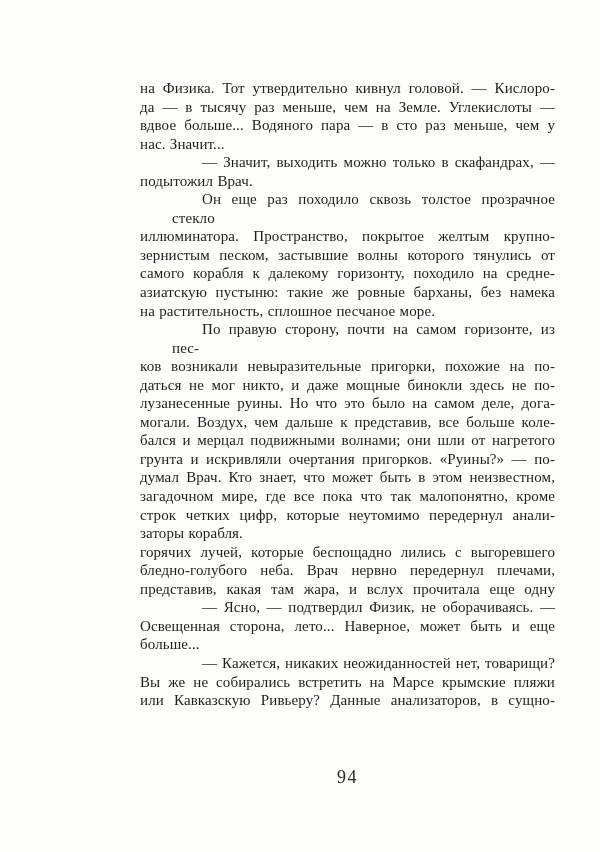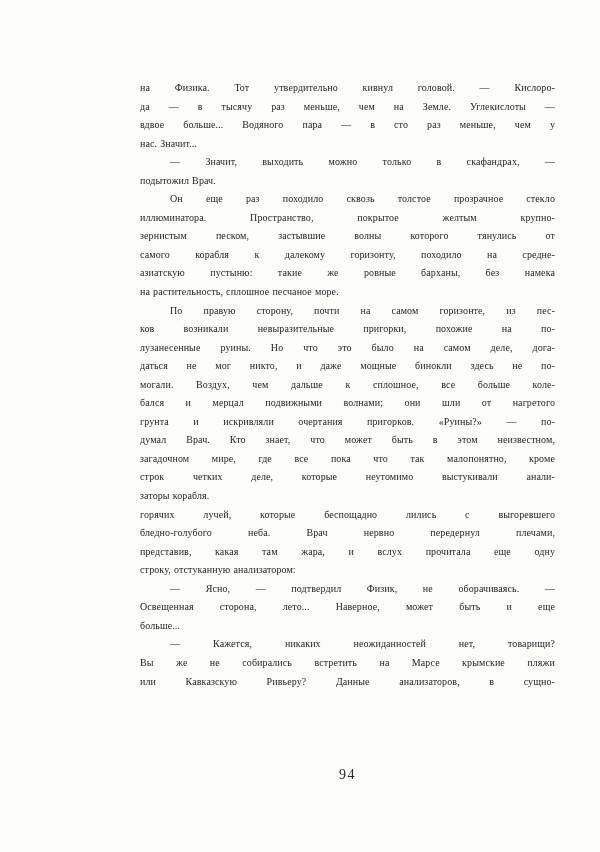--- a/index.html
+++ b/index.html
@@ -20,40 +20,41 @@
     position: absolute;
     left: 140px;
     top: 79px;
     width: 415px;
   }
   .paragraph {
     margin: 0;
     padding: 0;
   }
   .line {
-    font-size: 10px;
+    font-size: 15px;
     line-height: 18.55px;
     text-align: justify;
     text-align-last: justify;
     letter-spacing: 0.1px;
     word-spacing: 0.5px;
   }
   .line.end {
     text-align-last: left;
   }
   .line.indent {
     text-indent: 30px;
+    margin-left: 32px;
   }
   .page-number {
     position: absolute;
     left: 140px;
     top: 767px;
     width: 415px;
     text-align: center;
-    font-size: 14px;
+    font-size: 18px;
     letter-spacing: 1.5px;
     color: #2a2a2a;
   }
 </style>
 </head>
 <body>
 
 <div class="page">
   <div class="text-block">
       <div class="paragraph">
@@ -70,35 +71,34 @@
         <div class="line indent">Он еще раз походило сквозь толстое прозрачное стекло</div>
         <div class="line">иллюминатора. Пространство, покрытое желтым крупно-</div>
         <div class="line">зернистым песком, застывшие волны которого тянулись от</div>
         <div class="line">самого корабля к далекому горизонту, походило на средне-</div>
         <div class="line">азиатскую пустыню: такие же ровные барханы, без намека</div>
         <div class="line end">на растительность, сплошное песчаное море.</div>
       </div>
       <div class="paragraph">
         <div class="line indent">По правую сторону, почти на самом горизонте, из пес-</div>
         <div class="line">ков возникали невыразительные пригорки, похожие на по-</div>
+        <div class="line">даться не мог никто, и даже мощные бинокли здесь не по-</div>
         <div class="line">лузанесенные руины. Но что это было на самом деле, дога-</div>
-        <div class="line">даться не мог никто, и даже мощные бинокли здесь не по-</div>
-        <div class="line">могали. Воздух, чем дальше к сплошное, все больше коле-</div>
+        <div class="line">могали. Воздух, чем дальше к представив, все больше коле-</div>
         <div class="line">бался и мерцал подвижными волнами; они шли от нагретого</div>
         <div class="line">грунта и искривляли очертания пригорков. «Руины?» — по-</div>
         <div class="line">думал Врач. Кто знает, что может быть в этом неизвестном,</div>
         <div class="line">загадочном мире, где все пока что так малопонятно, кроме</div>
-        <div class="line">строк четких деле, которые неутомимо выстукивали анали-</div>
+        <div class="line">строк четких цифр, которые неутомимо передернул анали-</div>
         <div class="line end">заторы корабля.</div>
       </div>
       <div class="paragraph">
         <div class="line">горячих лучей, которые беспощадно лились с выгоревшего</div>
         <div class="line">бледно-голубого неба. Врач нервно передернул плечами,</div>
         <div class="line">представив, какая там жара, и вслух прочитала еще одну</div>
-        <div class="line end">строку, отстуканную анализатором:</div>
       </div>
       <div class="paragraph">
         <div class="line indent">— Ясно, — подтвердил Физик, не оборачиваясь. —</div>
         <div class="line">Освещенная сторона, лето... Наверное, может быть и еще</div>
         <div class="line end">больше...</div>
       </div>
       <div class="paragraph">
         <div class="line indent">— Кажется, никаких неожиданностей нет, товарищи?</div>
         <div class="line">Вы же не собирались встретить на Марсе крымские пляжи</div>
         <div class="line">или Кавказскую Ривьеру? Данные анализаторов, в сущно-</div>

